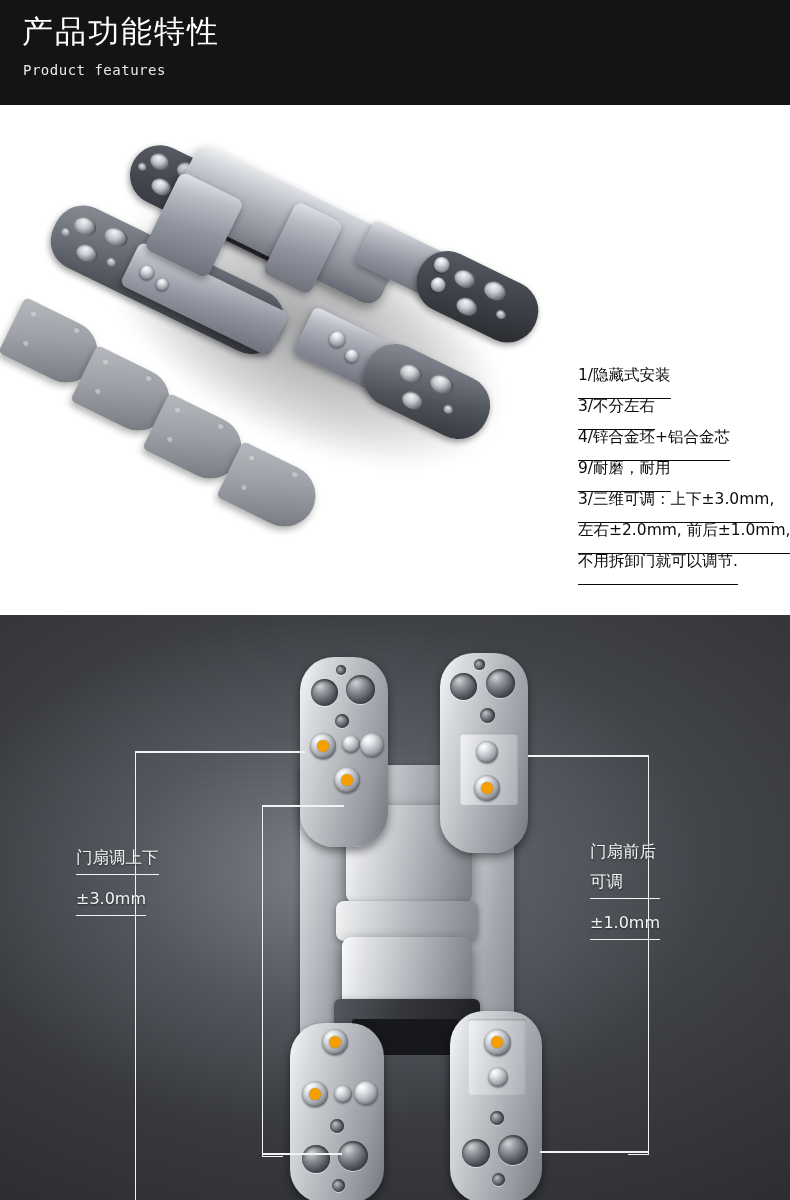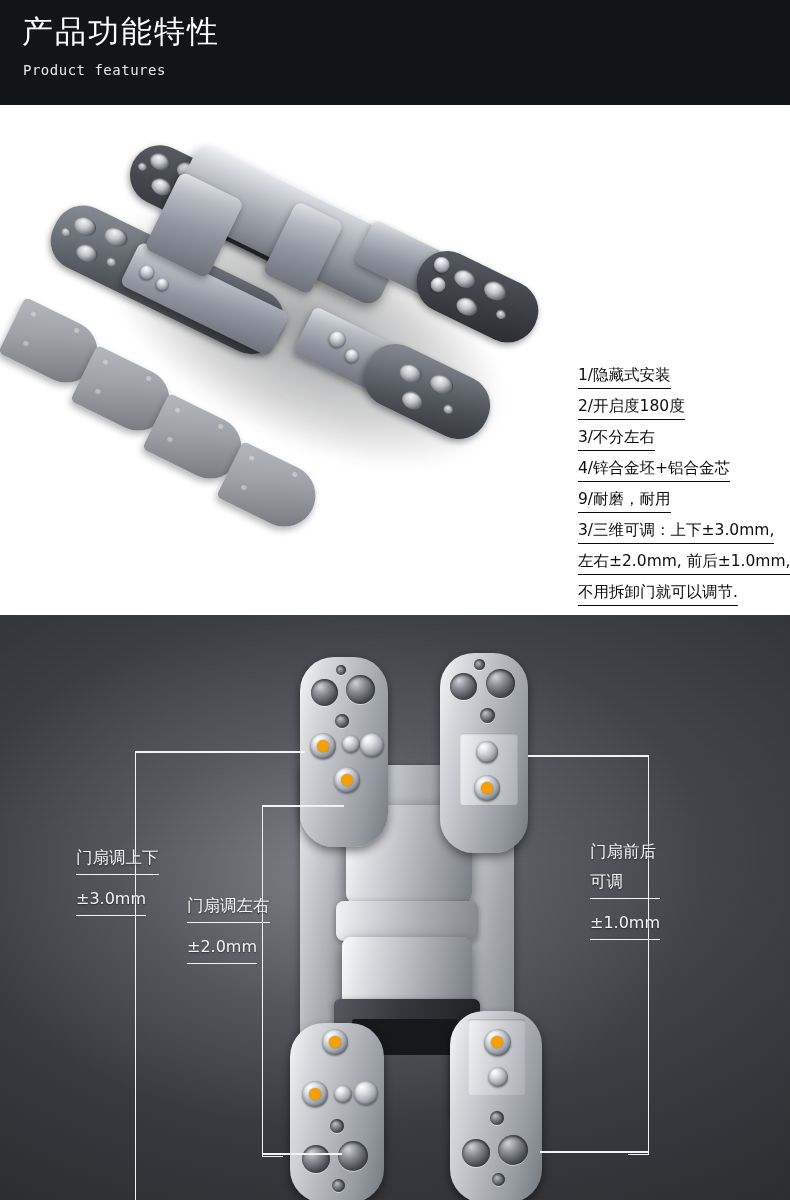--- a/index.html
+++ b/index.html
@@ -59,21 +59,21 @@
        border-radius:6px 34px 34px 6px;
        background:linear-gradient(158deg,#b5b8bd 0%,#9fa3a9 40%,#83868d 78%,#6e7177 100%);
        box-shadow:0 4px 7px rgba(0,0,0,.3);transform:rotate(26deg);}
   .cap i{position:absolute;width:6px;height:6px;border-radius:50%;
        background:rgba(255,255,255,.34);box-shadow:inset 0 1px 1px rgba(0,0,0,.2);}
 
   
   .flist{position:absolute;left:578px;top:360px;width:210px;}
   .fline{font-family:"DejaVu Sans",sans-serif;font-size:15.5px;color:#0b0b0b;
        line-height:31px;white-space:nowrap;}
-  .fline span{border-bottom:1.3px solid #0b0b0b;padding-bottom:4px;}
+  .fline span{border-bottom:1.3px solid #0b0b0b;padding-bottom:14px;}
 
   
   .lower{position:absolute;left:0;top:615px;width:790px;height:585px;
      background:
        radial-gradient(ellipse 62% 56% at 41% 44%,rgba(150,154,162,.60) 0%,
           rgba(110,114,122,.34) 42%,rgba(40,42,46,0) 78%),
        radial-gradient(ellipse 120% 100% at 50% 40%,#55585e 0%,#3a3c41 45%,#1d1e21 100%),
        #1b1c1f;
      overflow:hidden;}
   .grain{position:absolute;inset:0;opacity:.16;
@@ -197,21 +197,20 @@
       </div>
       <div class="cap" style="left:170px;top:328px;">
         <i style="left:12px;top:8px;"></i>
           <i style="left:58px;top:4px;"></i>
           <i style="left:18px;top:38px;"></i>
       </div>
     </div>
 
     <div class="flist" style="top:255px;">
       <div class="fline"><span>1/隐藏式安装</span></div>
-      <div class="fline"><span>2/开启度180度</span></div>
       <div class="fline"><span>3/不分左右</span></div>
       <div class="fline"><span>4/锌合金坯+铝合金芯</span></div>
       <div class="fline"><span>9/耐磨，耐用</span></div>
       <div class="fline"><span>3/三维可调：上下±3.0mm,</span></div>
       <div class="fline"><span>左右±2.0mm, 前后±1.0mm,</span></div>
       <div class="fline"><span>不用拆卸门就可以调节.</span></div>
     </div>
   </div>
 
   <div class="lower">
@@ -291,24 +290,20 @@
       <div class="lead" style="left:135px;top:136px;width:170px;height:1.6px;"></div>
 
       <div class="anno" style="left:76px;top:228px;">
         <div><span class="t1">门扇调上下</span></div>
         <div><span class="t2">±3.0mm</span></div>
       </div>
 
       <div class="bracket" style="left:262px;top:190px;width:20px;height:350px;border-right:none;"></div>
       <div class="lead" style="left:262px;top:190px;width:82px;height:1.6px;"></div>
       <div class="lead" style="left:262px;top:538px;width:80px;height:1.6px;"></div>
-      <div class="anno" style="left:187px;top:276px;">
-        <div><span class="t1">门扇调左右</span></div>
-        <div><span class="t2">±2.0mm</span></div>
-      </div>
 
       <div class="bracket" style="left:628px;top:140px;width:20px;height:398px;border-left:none;"></div>
       <div class="lead" style="left:528px;top:140px;width:120px;height:1.6px;"></div>
       <div class="lead" style="left:540px;top:536px;width:108px;height:1.6px;"></div>
       <div class="anno" style="left:590px;top:222px;">
         <div><span class="t1">门扇前后可调</span></div>
         <div><span class="t2">±1.0mm</span></div>
       </div>
 
     </div>

